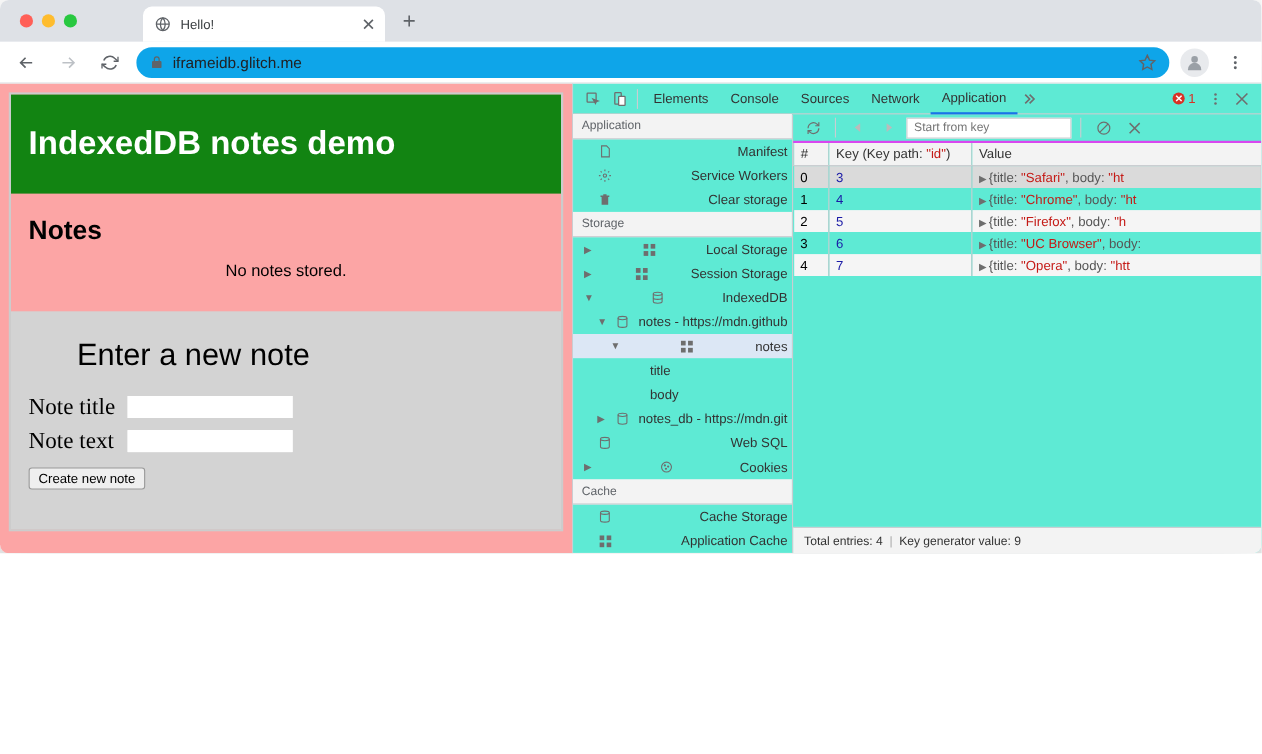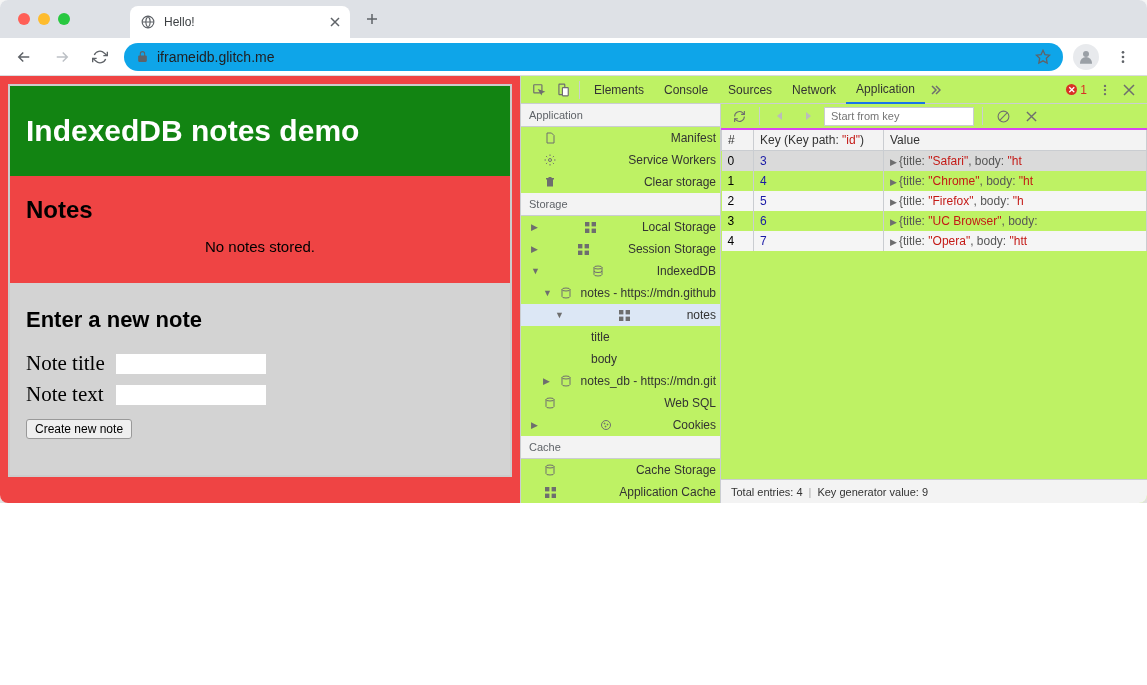--- a/index.html
+++ b/index.html
@@ -24,32 +24,32 @@
 .toolbar { height: 38px; background: #fff; border-bottom: 1px solid #dadce0; display: flex; align-items: center; padding: 0 10px; gap: 10px; }
 .nav-btn { width: 28px; height: 28px; display: flex; align-items: center; justify-content: center; color: #5f6368; border-radius: 50%; }
 .nav-btn.disabled { color: #bdc1c6; }
 .omnibox { flex: 1; height: 28px; background: #0ea5e9; border-radius: 14px; display: flex; align-items: center; padding: 0 12px; gap: 8px; color: #202124; font-size: 14px; }
 .omnibox .lock { color: #5f6368; }
 .omnibox .star { margin-left: auto; color: #5f6368; }
 .avatar { width: 26px; height: 26px; border-radius: 50%; background: #e8eaed; display:flex;align-items:center;justify-content:center;color:#9aa0a6;}
 
 
 .content { flex: 1; display: flex; overflow: hidden; }
-.page { width: 520px; background: #ef4444; padding: 8px; overflow: auto; }
-.devtools { flex: 1; border-left: 1px solid #cacdd1; display: flex; flex-direction: column; background: #bef264; overflow:hidden;}
+.page { width: 520px; background: #fca5a5; padding: 8px; overflow: auto; }
+.devtools { flex: 1; border-left: 1px solid #cacdd1; display: flex; flex-direction: column; background: #5eead4; overflow:hidden;}
 
 
 .page-frame { border: 2px solid #ccc; }
 .banner { background: #128412; color: #fff; padding: 28px 16px; }
 .banner h1 { font-size: 30px; font-weight: bold; font-family: Arial, sans-serif; }
 .notes-sec { padding: 20px 16px 28px; }
 .notes-sec h2 { font-size: 24px; font-weight: bold; font-family: Arial, sans-serif; margin-bottom: 14px; }
 .notes-sec .empty { text-align: center; font-size: 15px; }
 .form-sec { background: #d3d3d3; padding: 24px 16px 36px; }
-.form-sec h2 { font-size: 22px; font-weight: bold; font-family: Arial, sans-serif; margin-bottom: 18px; }
+.form-sec h2 { font-size: 28px; font-weight: normal; font-family: Arial, sans-serif; margin-bottom: 18px; margin-left: 44px; }
 .form-row { display: flex; align-items: center; margin-bottom: 6px; }
 .form-row label { width: 90px; font-size: 21px; font-family: Liberation Serif, serif; }
 .form-row input[type=text] { width: 150px; height: 20px; border: 1px solid #fff; background: #fff; }
 .form-sec button { background: #efefef; border: 1px solid #999; border-radius: 3px; padding: 2px 8px; font-size: 12px; margin-top: 6px; }
 
 
 .dt-tabs { height: 28px; border-bottom: 1px solid #cacdd1; display: flex; align-items: center; padding: 0 6px; gap: 0; font-size: 12px; color: #333; }
 .dt-iconbtn { width: 24px; height: 24px; display: flex; align-items: center; justify-content: center; color: #6e6e6e; }
 .dt-tab { padding: 0 10px; height: 28px; display: flex; align-items: center; cursor: default; }
 .dt-tab.active { color: #333; border-bottom: 2px solid #1a73e8; height: 28px; }

